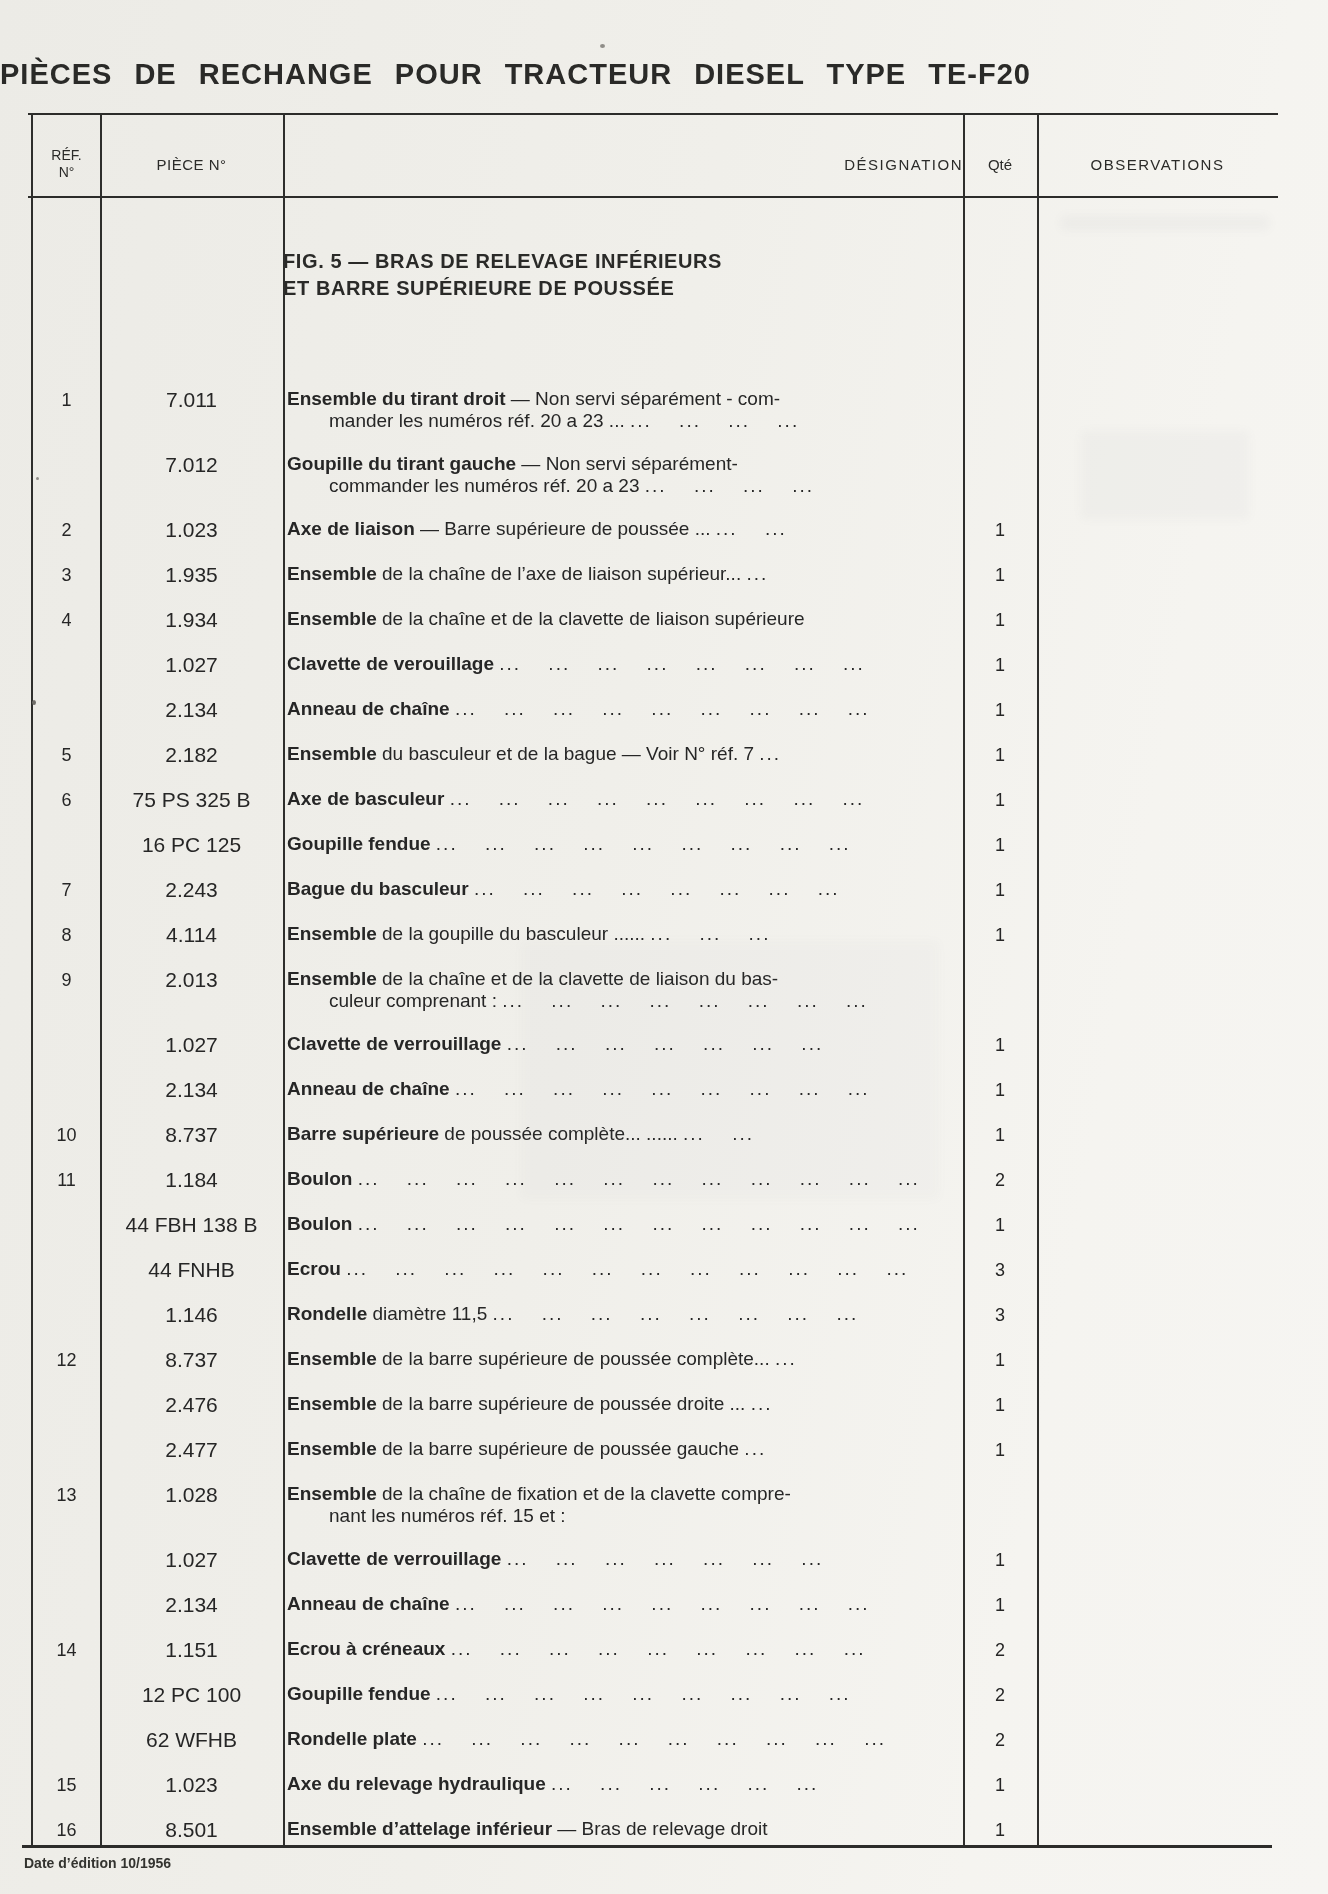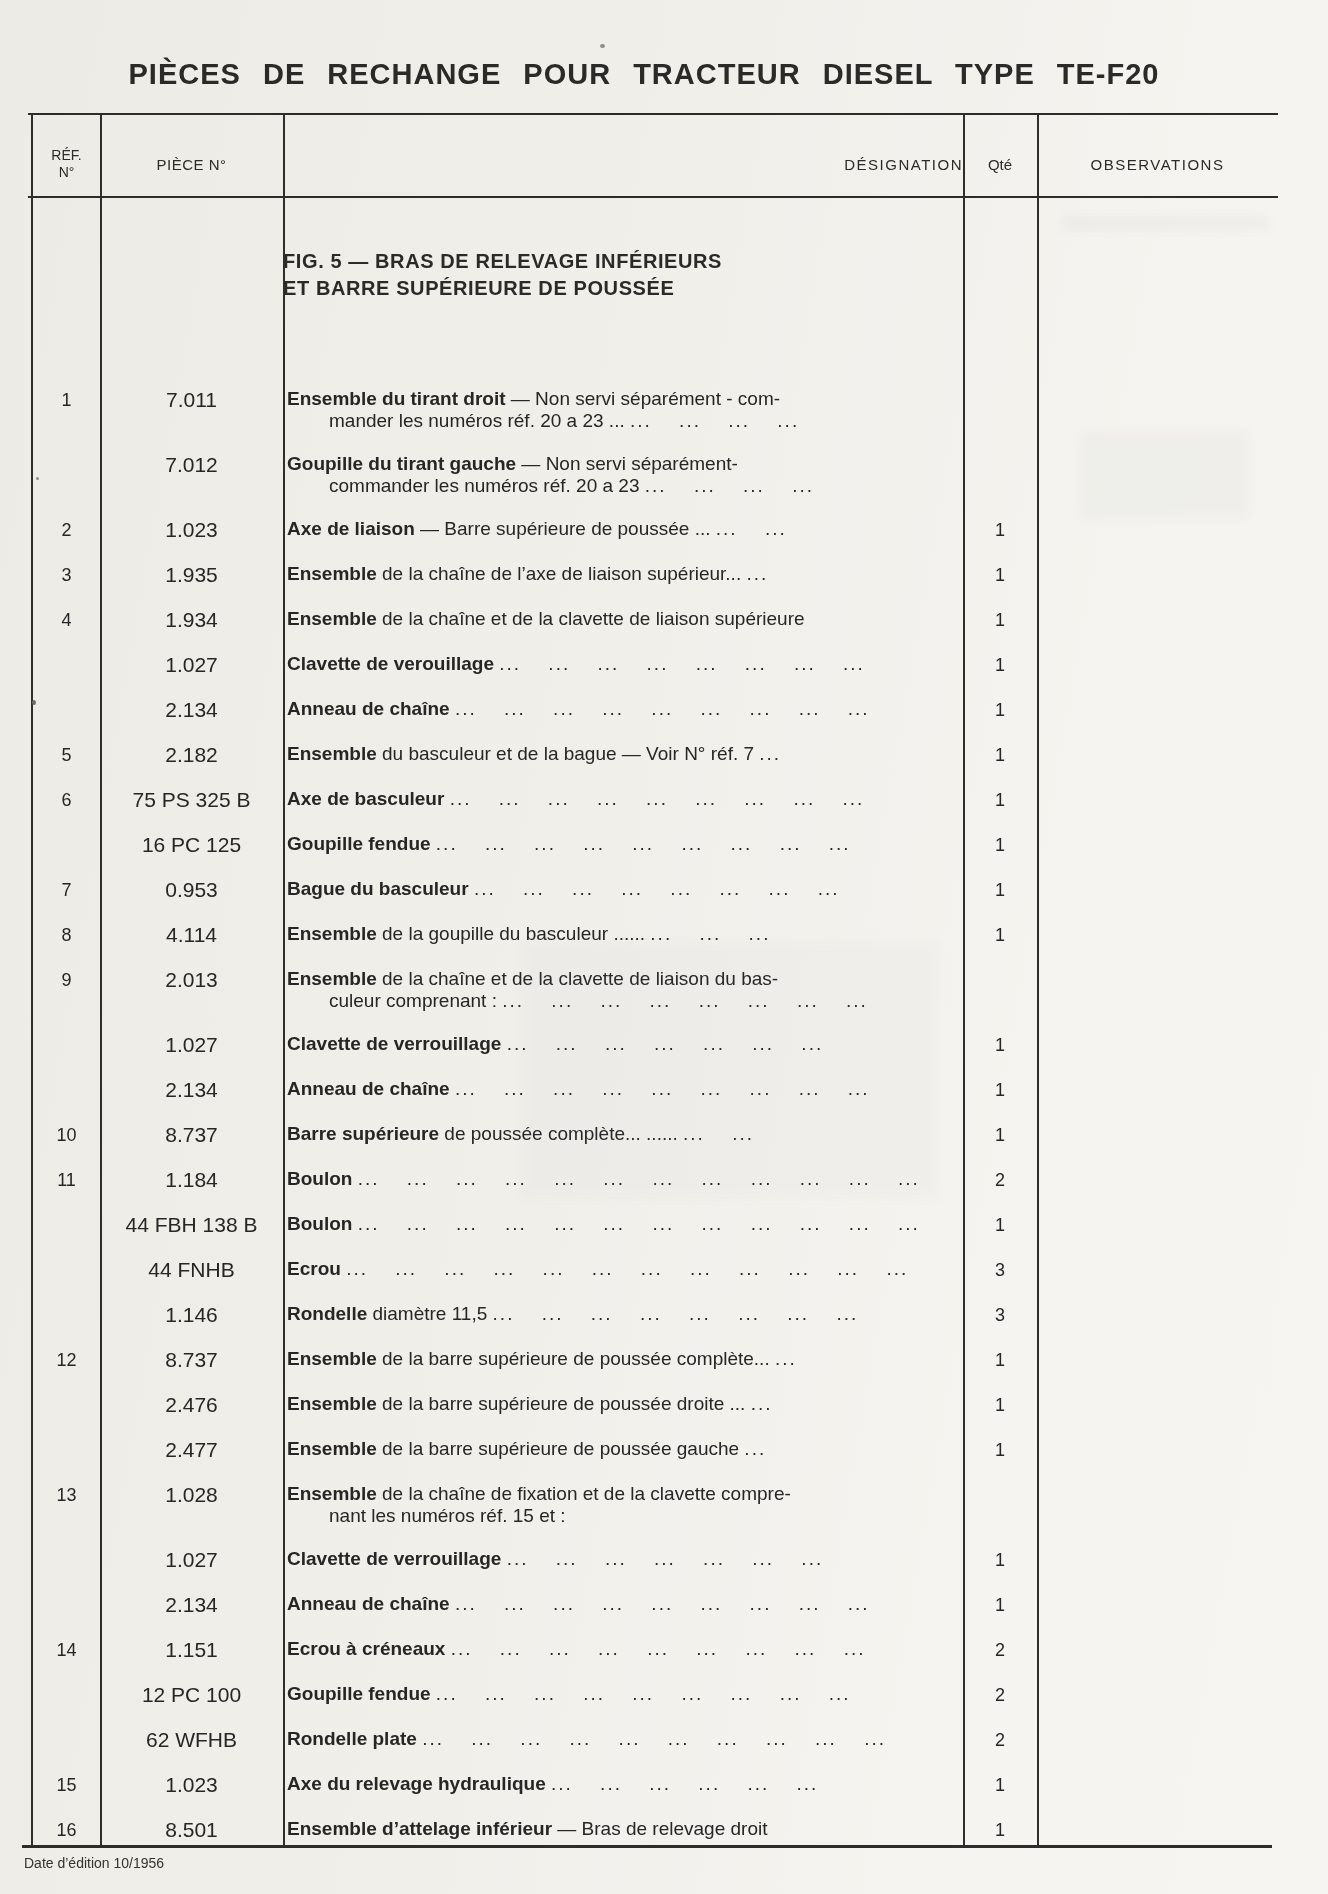--- a/index.html
+++ b/index.html
@@ -8,21 +8,20 @@
     font-family:"Liberation Sans", sans-serif;
     color:#262626;
     background:linear-gradient(100deg,#ecebe6 0%,#f0efea 45%,#f5f4f0 78%,#f6f5f2 100%);
     overflow:hidden;position:relative;
   }
   .sheet{position:absolute;inset:0;}
 
   
   .title{
     position:absolute;top:58px;left:0;right:40px;
-    text-align:center;
     font-size:29px;font-weight:bold;
     letter-spacing:1px;word-spacing:13px;
     color:#2a2a28;
   }
 
   
   .hrule{position:absolute;background:#2c2c2a;height:2px;}
   .rule-top{top:113px;left:28px;width:1250px;}
   .rule-head{top:196px;left:28px;width:1250px;}
   .rule-bottom{top:1845px;left:22px;width:1250px;height:3px;}
@@ -60,21 +59,21 @@
   .c-ref{width:67px;text-align:center;font-size:18px;padding-top:1px;}
   .c-piece{width:183px;text-align:center;font-size:21px;padding-top:1px;}
   .c-desig{width:680px;padding-left:4px;padding-right:10px;box-sizing:border-box;}
   .c-qty{width:74px;text-align:center;font-size:18px;padding-top:1px;}
   .c-obs{flex:1;}
   .b{font-weight:bold;}
   .d{letter-spacing:2px;word-spacing:20px;white-space:nowrap;}
   .dline2{padding-left:42px;}
 
   
-  .footer-left{position:absolute;top:1855px;left:24px;font-size:14px;font-weight:normal;color:#33332f;}
+  .footer-left{position:absolute;top:1855px;left:24px;font-size:14px;font-weight:bold;color:#33332f;}
   .footer-right{position:absolute;top:1933px;right:66px;font-size:15px;color:#33332f;}
 
   
   .dot{position:absolute;border-radius:50%;background:#8f8d88;}
   .dot-a{left:600px;top:44px;width:5px;height:4px;}
   .dot-b{left:36px;top:477px;width:3px;height:3px;}
   .dot-c{left:32px;top:700px;width:4px;height:5px;background:#6f6d68;}
   .ghost{position:absolute;filter:blur(4px);background:#7d7f8a;opacity:.05;border-radius:6px;}
   .g1{left:1060px;top:215px;width:210px;height:16px;}
   .g2{left:1080px;top:430px;width:170px;height:90px;opacity:.04;}
@@ -203,21 +202,21 @@
     <div class="c-piece">16 PC 125</div>
     <div class="c-desig">
       <div class="dline1"><span class="b">Goupille fendue</span> <span class="r"></span> <span class="d">... ... ... ... ... ... ... ... ...</span></div>
 
     </div>
     <div class="c-qty">1</div>
     <div class="c-obs"></div>
   </div>
         <div class="row">
     <div class="c-ref">7</div>
-    <div class="c-piece">0.953</div>
+    <div class="c-piece">2.243</div>
     <div class="c-desig">
       <div class="dline1"><span class="b">Bague du basculeur</span> <span class="r"></span> <span class="d">... ... ... ... ... ... ... ...</span></div>
 
     </div>
     <div class="c-qty">1</div>
     <div class="c-obs"></div>
   </div>
         <div class="row">
     <div class="c-ref">8</div>
     <div class="c-piece">4.114</div>

